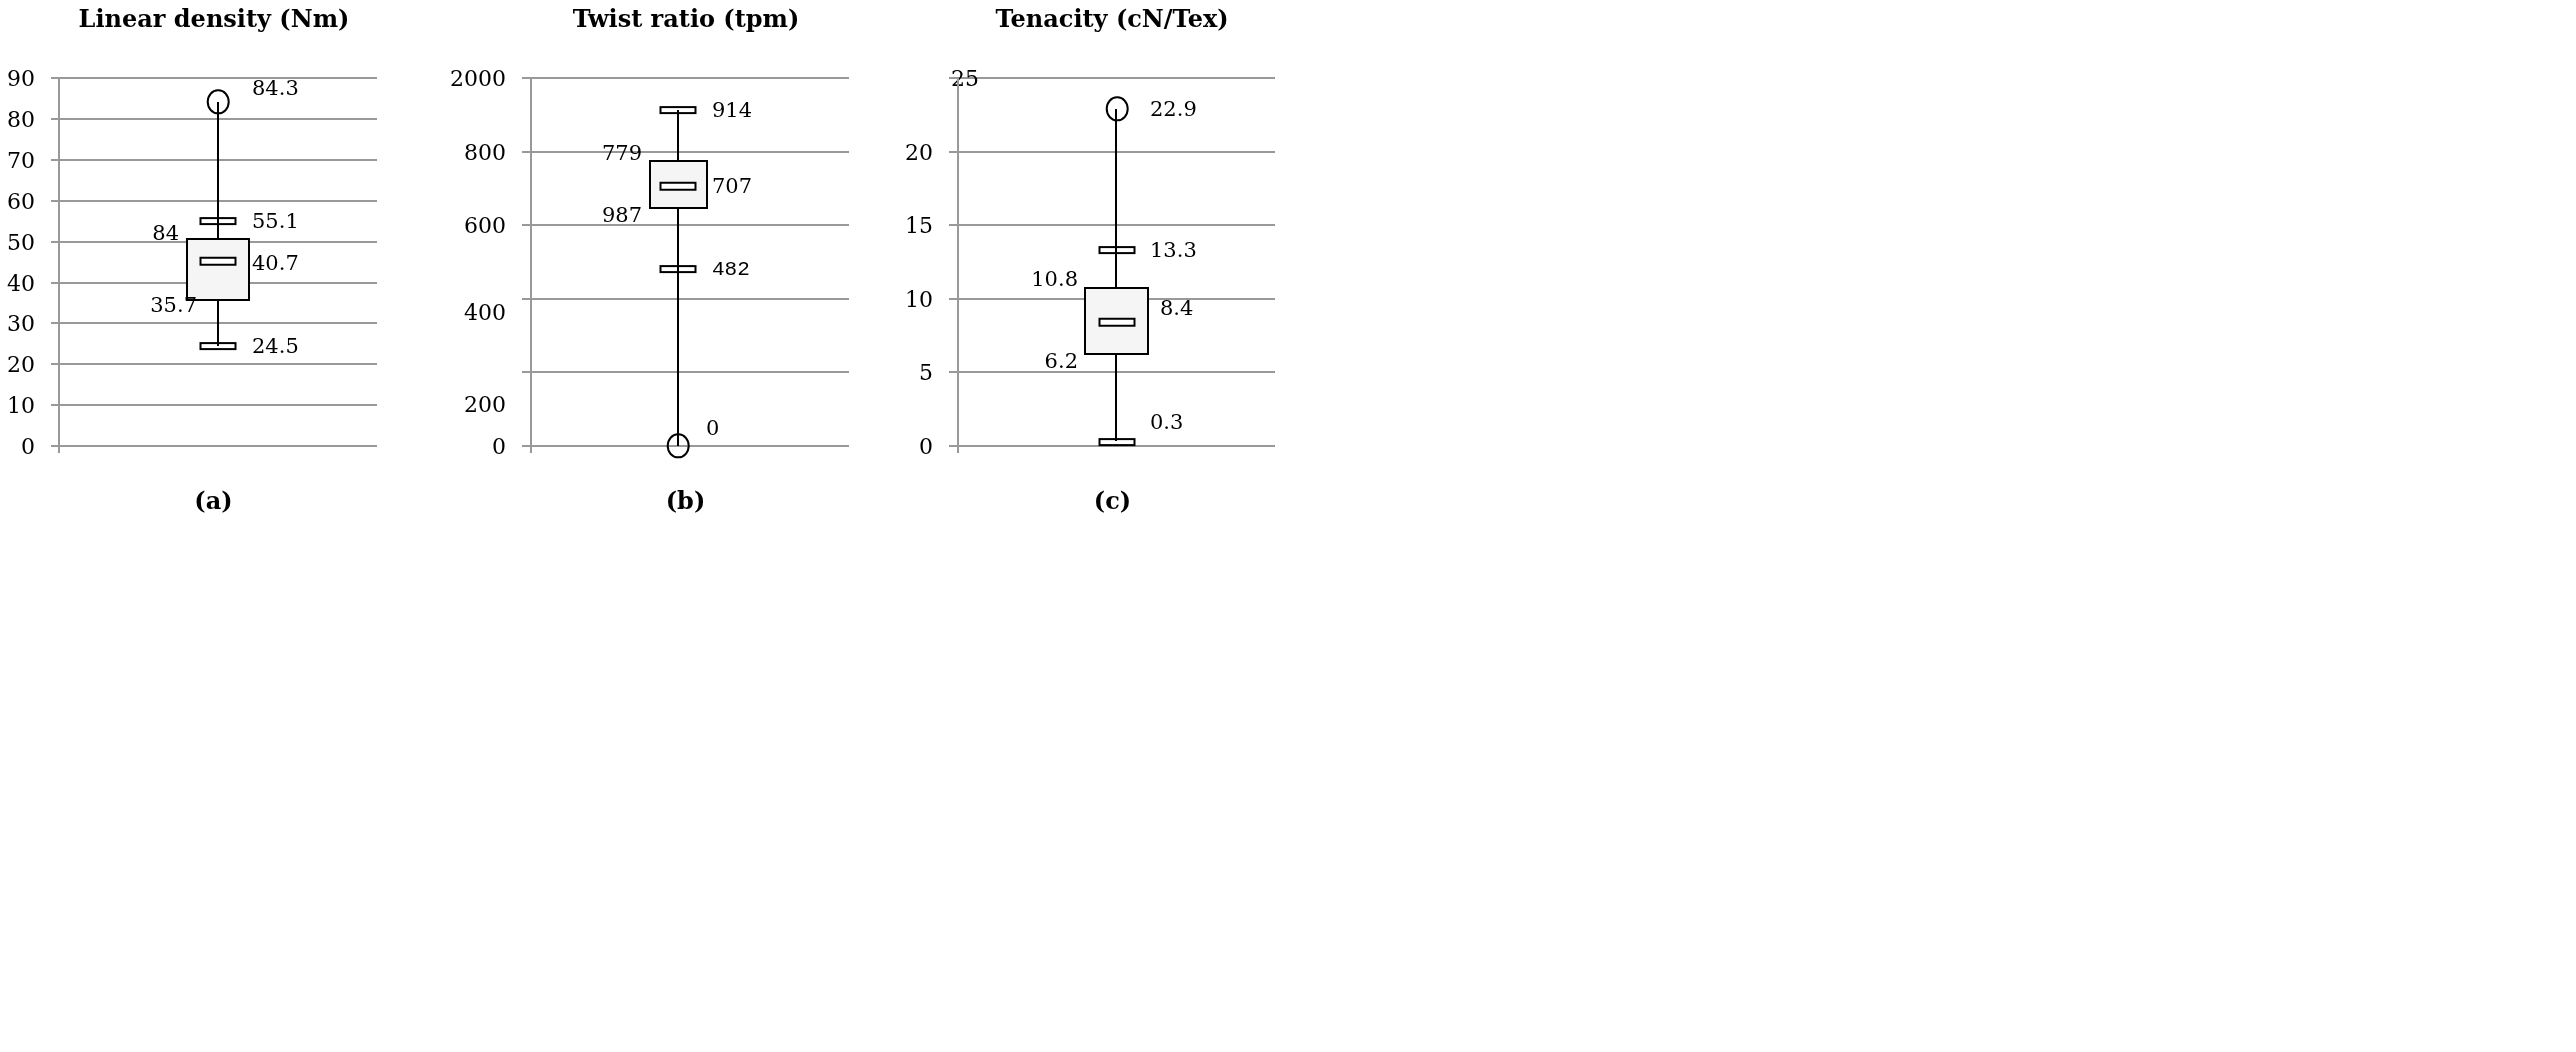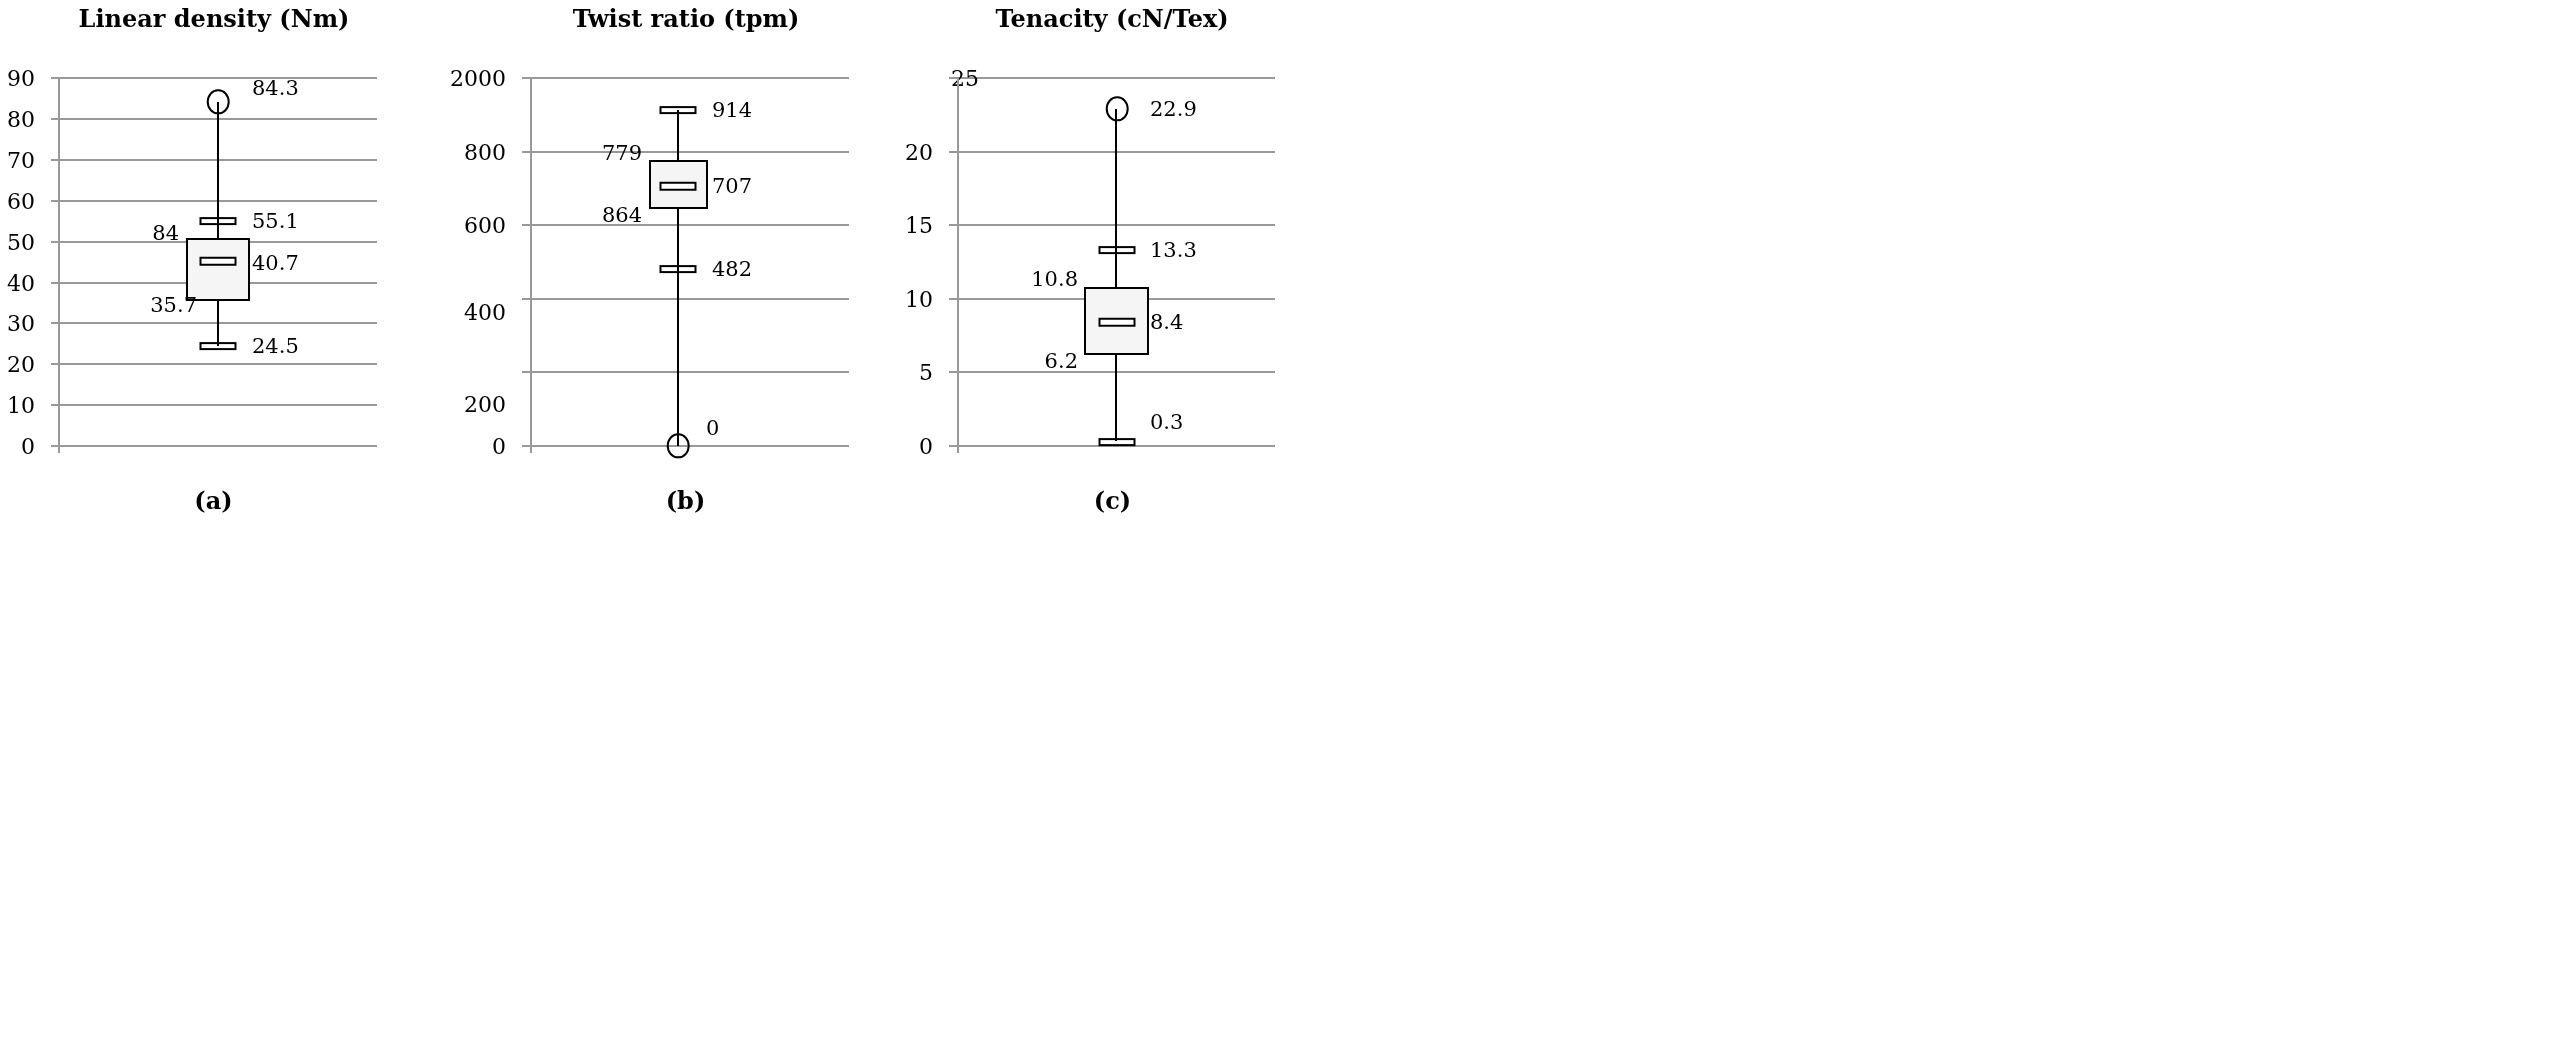--- a/index.html
+++ b/index.html
@@ -85,22 +85,22 @@
         <div class="axisline" style="left: 530px; top: 78px; width: 2.1px; height: 375px; background: rgb(153, 153, 153);"></div>
         <div class="whisker" style="left: 677px; top: 110px; width: 2.1px; height: 336px; background: rgb(0, 0, 0);"></div>
         <div class="bplot-box" style="left: 649px; top: 160px; width: 59px; height: 49px; background: rgb(245, 245, 245);"></div>
         <div class="cap" style="left: 678px; top: 110px; width: 37px; height: 7.8px;"></div>
         <div class="cap" style="left: 678px; top: 269px; width: 37px; height: 7.8px;"></div>
         <div class="median" style="left: 678px; top: 186px; width: 37px; height: 8.5px; background: rgb(255, 255, 255);"></div>
         <div class="outlier" style="left: 678px; top: 446px; width: 22.6px; height: 25.4px;"></div>
         <div class="dlabel" style="left: 712px; top: 110px;">914</div>
         <div class="dlabel left" style="left: 501px; top: 153px; width: 141px;">779</div>
         <div class="dlabel" style="left: 712px; top: 186px;">707</div>
-        <div class="dlabel left" style="left: 501px; top: 215px; width: 141px;">864</div>
-        <div class="dlabel" style="left: 712px; top: 269px;">482</div>
+        <div class="dlabel left" style="left: 501px; top: 215px; width: 141px;">987</div>
+        <div class="dlabel" style="left: 712px; top: 269px; font-family: Liberation Mono, monospace;">482</div>
         <div class="dlabel" style="left: 706px; top: 428px;">0</div>
       </div>
     <div class="chart-caption" style="left: 615px; width: 141px;">(b)</div>
   </section>
 
   <section>
     <h2 class="chart-title" style="left: 865px; width: 494px;">Tenacity (cN/Tex)</h2>
     <div class="plot">
         <div class="gridline" style="left: 949px; top: 77px; width: 326px; height: 2.1px; background: rgb(153, 153, 153);"></div>
         <div class="ytick" style="left: 873px; top: 78px; width: 106px; text-align: right;">25</div>
@@ -117,21 +117,21 @@
         <div class="axisline" style="left: 957px; top: 78px; width: 2.1px; height: 375px; background: rgb(153, 153, 153);"></div>
         <div class="whisker" style="left: 1115px; top: 109px; width: 2.1px; height: 332px; background: rgb(0, 0, 0);"></div>
         <div class="bplot-box" style="left: 1084px; top: 287px; width: 65px; height: 68px; background: rgb(245, 245, 245);"></div>
         <div class="cap" style="left: 1117px; top: 250px; width: 37px; height: 7.8px;"></div>
         <div class="cap" style="left: 1117px; top: 442px; width: 37px; height: 7.8px;"></div>
         <div class="median" style="left: 1117px; top: 322px; width: 37px; height: 8.5px; background: rgb(255, 255, 255);"></div>
         <div class="outlier" style="left: 1117px; top: 109px; width: 22.6px; height: 25.4px;"></div>
         <div class="dlabel" style="left: 1150px; top: 109px;">22.9</div>
         <div class="dlabel" style="left: 1150px; top: 250px;">13.3</div>
         <div class="dlabel left" style="left: 937px; top: 279px; width: 141px;">10.8</div>
-        <div class="dlabel" style="left: 1150px; top: 322px;">8.4</div>
+        <div class="dlabel" style="left: 1150px; top: 308px; padding-left: 10px;">8.4</div>
         <div class="dlabel left" style="left: 937px; top: 361px; width: 141px;">6.2</div>
         <div class="dlabel" style="left: 1150px; top: 422px;">0.3</div>
       </div>
     <div class="chart-caption" style="left: 1042px; width: 141px;">(c)</div>
   </section>
 
 </div>
 
 
 </body></html>

